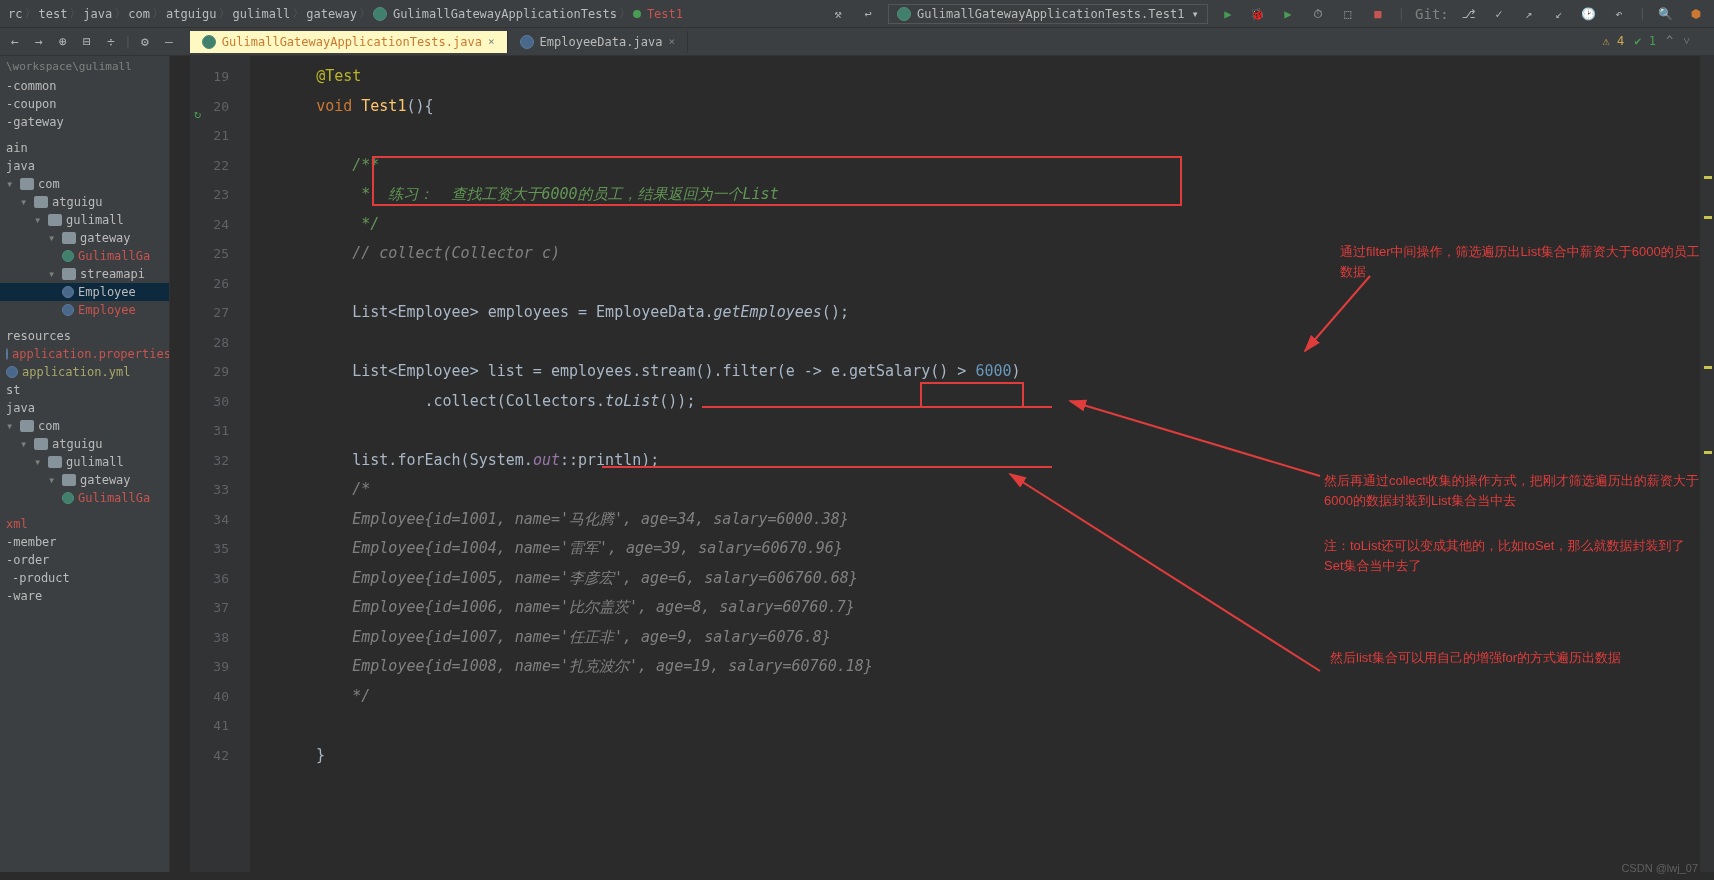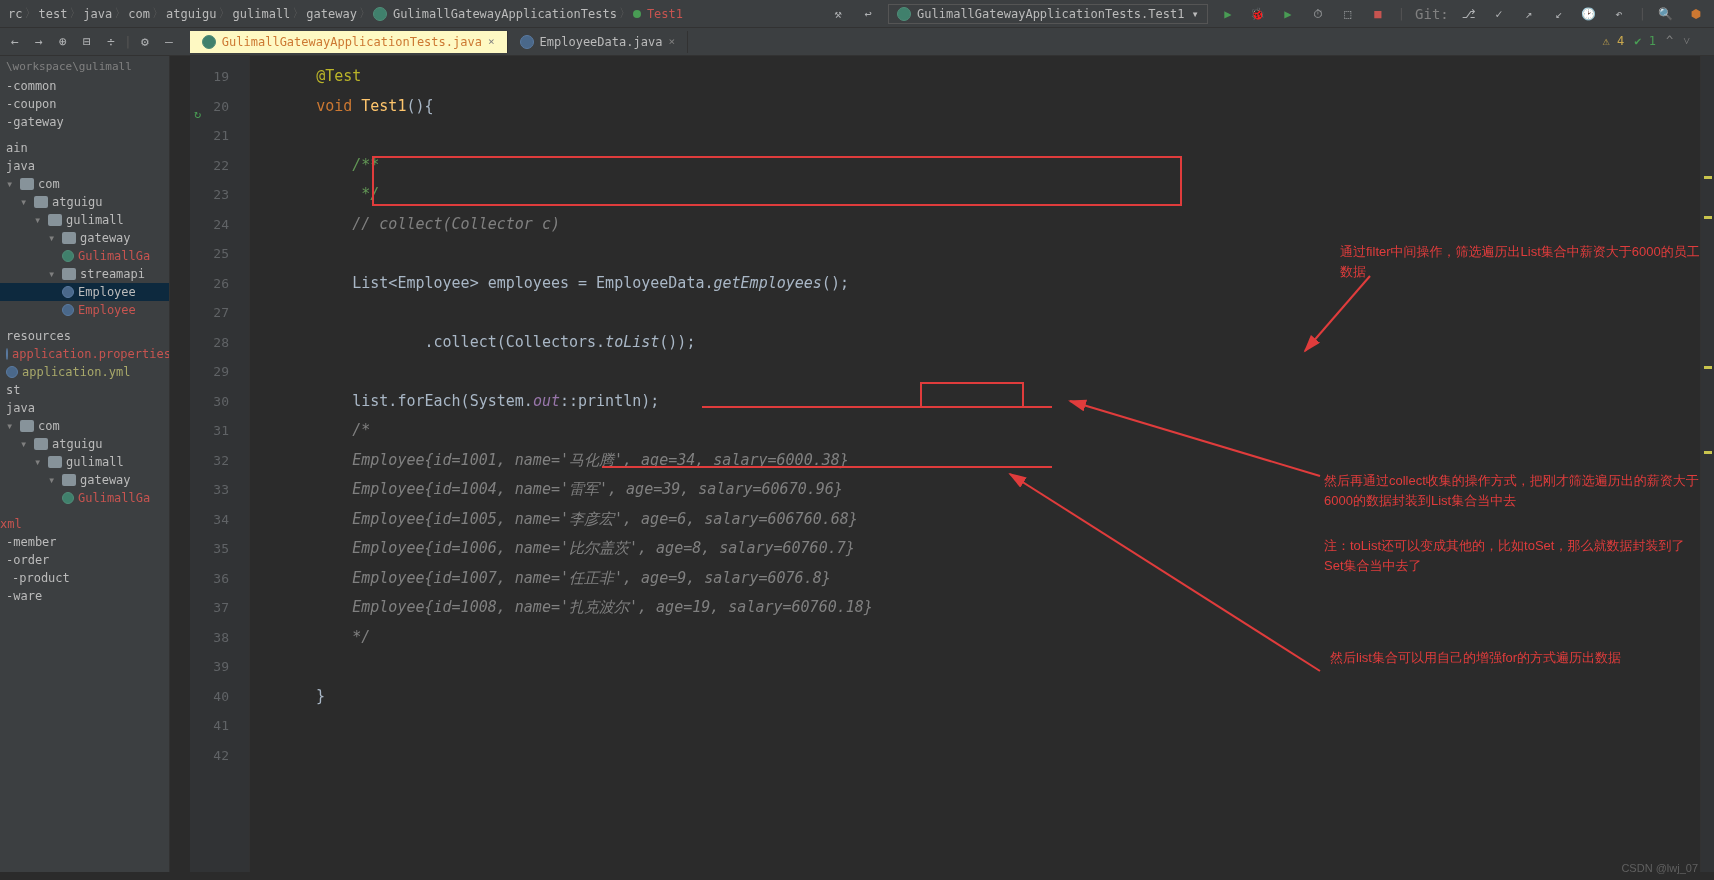--- a/index.html
+++ b/index.html
@@ -238,21 +238,21 @@
         <div class="tree-item" style="padding-left: 48px;">
           <span class="arrow">▾</span>
           <span class="folder-icon"></span>
           <span class="">gateway</span>
         </div>
         <div class="tree-item" style="padding-left: 62px;">
           <span class="file-icon g"></span>
           <span class="red-text">GulimallGa</span>
         </div>
         <div style="height: 8px;"></div>
-        <div class="tree-item" style="padding-left: 0;">
+        <div class="tree-item" style="padding-left: 6px;">
           <span class="red-text">xml</span>
         </div>
         <div class="tree-item" style="padding-left: 6px;">
           <span class="">-member</span>
         </div>
         <div class="tree-item" style="padding-left: 6px;">
           <span class="">-order</span>
         </div>
         <div class="tree-item" style="padding-left: 12px;">
           <span class="">-product</span>
@@ -288,25 +288,27 @@
         <div class="ln">40</div>
         <div class="ln">41</div>
         <div class="ln">42</div>
       </div>
     <div class="code" id="code">
 
       <div class="code-line">    <span class="anno">@Test</span></div>
         <div class="code-line">    <span class="kw">void</span> <span class="method">Test1</span>(){</div>
         <div class="code-line"></div>
         <div class="code-line">        <span class="comment-doc">/**</span></div>
+        <div class="code-line">         <span class="comment-doc">*  练习：  查找工资大于6000的员工，结果返回为一个List</span></div>
         <div class="code-line">         <span class="comment-doc">*/</span></div>
         <div class="code-line">        <span class="comment">// collect(Collector c)</span></div>
         <div class="code-line"></div>
         <div class="code-line">        List&lt;Employee&gt; employees = EmployeeData.<span class="static-it">getEmployees</span>();</div>
         <div class="code-line"></div>
+        <div class="code-line">        List&lt;Employee&gt; list = employees.stream().filter(e -&gt; e.getSalary() &gt; <span class="num">6000</span>)</div>
         <div class="code-line">                .collect(Collectors.<span class="static-it">toList</span>());</div>
         <div class="code-line"></div>
         <div class="code-line">        list.forEach(System.<span class="ital">out</span>::println);</div>
         <div class="code-line">        <span class="comment">/*</span></div>
         <div class="code-line">        <span class="comment">Employee{id=1001, name='马化腾', age=34, salary=6000.38}</span></div>
         <div class="code-line">        <span class="comment">Employee{id=1004, name='雷军', age=39, salary=60670.96}</span></div>
         <div class="code-line">        <span class="comment">Employee{id=1005, name='李彦宏', age=6, salary=606760.68}</span></div>
         <div class="code-line">        <span class="comment">Employee{id=1006, name='比尔盖茨', age=8, salary=60760.7}</span></div>
         <div class="code-line">        <span class="comment">Employee{id=1007, name='任正非', age=9, salary=6076.8}</span></div>
         <div class="code-line">        <span class="comment">Employee{id=1008, name='扎克波尔', age=19, salary=60760.18}</span></div>

